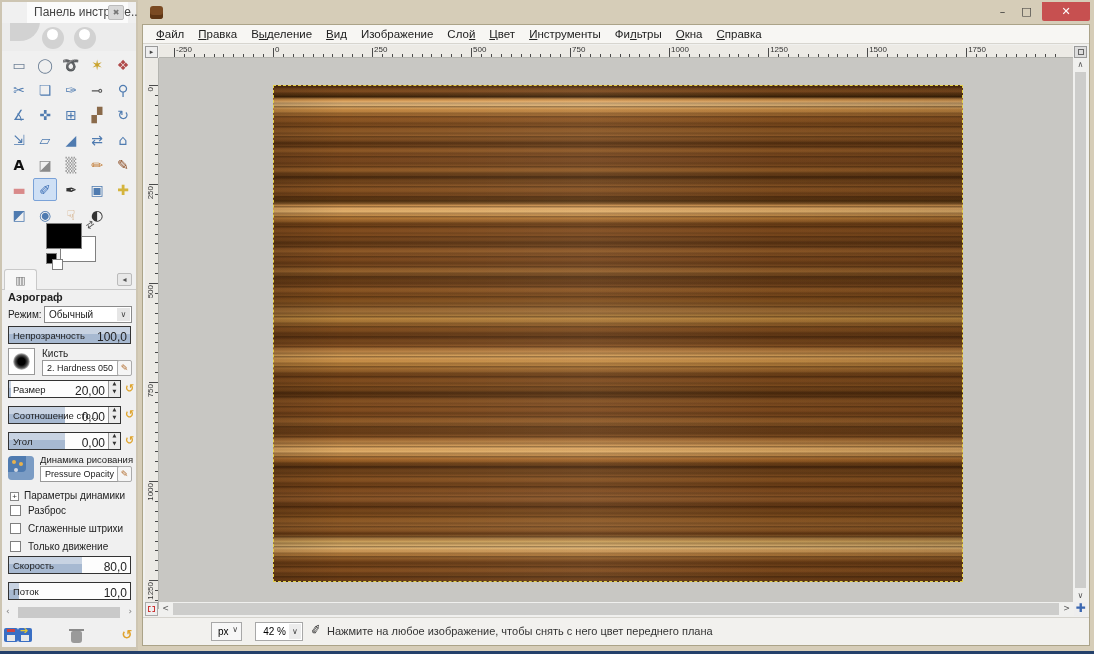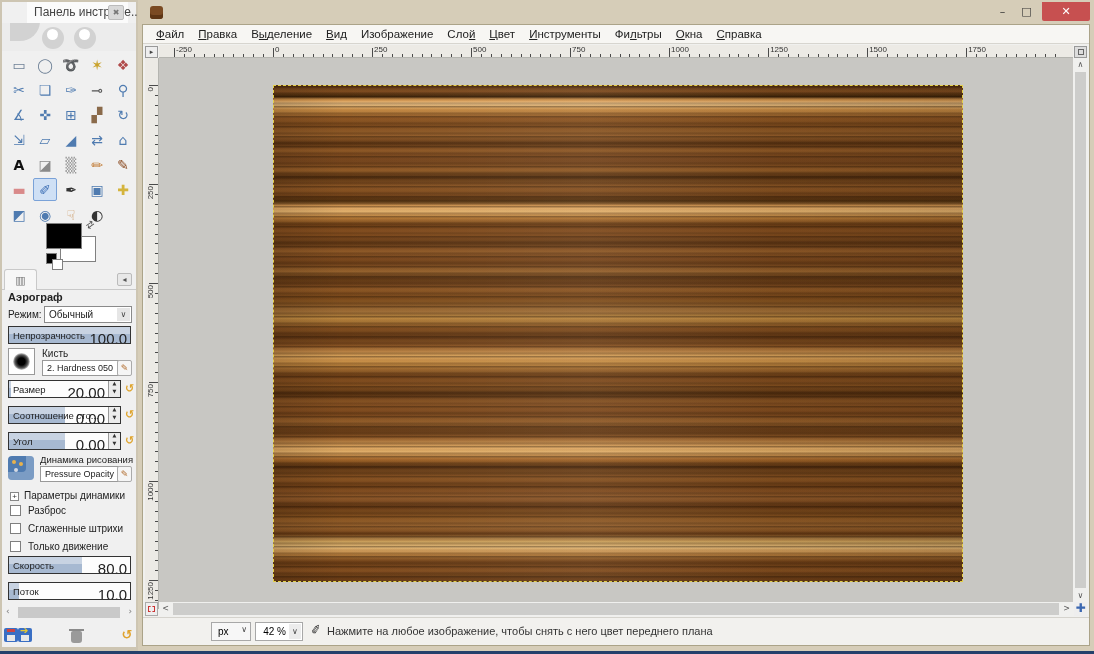--- a/index.html
+++ b/index.html
@@ -52,21 +52,21 @@
   #mode-label { position:absolute; left:0; top:3px; }
   #mode-select { position:absolute; left:36px; top:0; right:0; height:17px; background:#fff; border:1px solid #8a8a8a; }
   #mode-select .val { position:absolute; left:4px; top:2px; }
   #mode-select .chev { position:absolute; right:1px; top:1px; width:13px; height:13px; background:#e6e6e6; font-size:8px;
                        text-align:center; line-height:13px; color:#444; }
 
   .spinscale { position:absolute; background:#fdfdfd; border:1px solid #333; height:18px; overflow:hidden; }
   .spinscale .fill { position:absolute; left:0; top:0; bottom:0;
                      background:linear-gradient(180deg,#c8d3e2 0 45%,#a7b9d1 45% 100%); }
   .spinscale .lab { position:absolute; left:4px; top:3px; font-size:9.5px; white-space:nowrap; }
-  .spinscale .val { position:absolute; right:3px; top:3px; font-size:15px; }
+  .spinscale .val { position:absolute; right:3px; top:3px; font-size:12px; }
   .spinscale .val.off { right:15px; }
   .spin-col { position:absolute; right:0; top:0; bottom:0; width:12px; border-left:1px solid #999; background:#ececec; }
   .spin-col span { position:absolute; left:0; width:11px; height:8px; font-size:5px; text-align:center; color:#333; }
   .spin-up { top:0; } .spin-dn { bottom:0; }
   .reset-ic { position:absolute; font-size:11px; font-weight:bold; color:#dfa42c; }
 
   #opacity-scale { left:4px; top:36px; width:123px; }
   #size-scale   { left:4px; top:90px;  width:113px; }
   #aspect-scale { left:4px; top:116px; width:113px; }
   #angle-scale  { left:4px; top:142px; width:113px; }
@@ -180,21 +180,21 @@
   #h-scrollbar { position:absolute; left:16px; right:16px; bottom:29px; height:14px; background:#f0f0ee; }
   #hs-left { left:0; top:0; bottom:0; width:13px; }
   #hs-right { right:0; top:0; bottom:0; width:13px; }
   #hs-thumb { position:absolute; top:1px; bottom:1px; left:14px; right:14px; background:#cdcdcb; }
   #quickmask-btn { position:absolute; left:2px; bottom:29px; width:13px; height:14px; background:#eee; border:1px solid #aaa; }
   #quickmask-btn i { position:absolute; left:2px; top:3px; width:7px; height:6px; border:1px dashed #c33; }
   #navigation-btn { position:absolute; right:2px; bottom:29px; width:13px; height:14px; background:#eee;
                     color:#3b67b0; font-size:12px; font-weight:bold; text-align:center; line-height:13px; }
 
   #statusbar { position:absolute; left:0; right:0; bottom:0; height:28px; background:#f2f1ee; border-top:1px solid #d5d3cd; }
-  #unit-select { position:absolute; left:68px; top:4px; width:40px; height:19px; background:#f7f7f7; border:1px solid #a8a8a8;
+  #unit-select { position:absolute; left:68px; top:4px; width:31px; height:19px; background:#f7f7f7; border:1px solid #a8a8a8;
                  font-size:10px; }
   #unit-select .val { position:absolute; left:6px; top:3px; }
   #unit-select .chev { position:absolute; right:3px; top:3px; font-size:8px; color:#444; }
   #zoom-select { position:absolute; left:112px; top:4px; width:48px; height:19px; background:#fff; border:1px solid #a8a8a8;
                  font-size:10px; }
   #zoom-select .val { position:absolute; right:16px; top:3px; }
   #zoom-select .chev { position:absolute; right:1px; top:1px; width:12px; height:15px; background:#ececec; font-size:8px;
                        color:#444; text-align:center; line-height:15px; }
   #status-icon { position:absolute; left:168px; top:6px; font-size:12px; color:#222; transform:rotate(-10deg); }
   #status-message { position:absolute; left:184px; top:7px; font-size:11px; color:#333; white-space:nowrap; }

